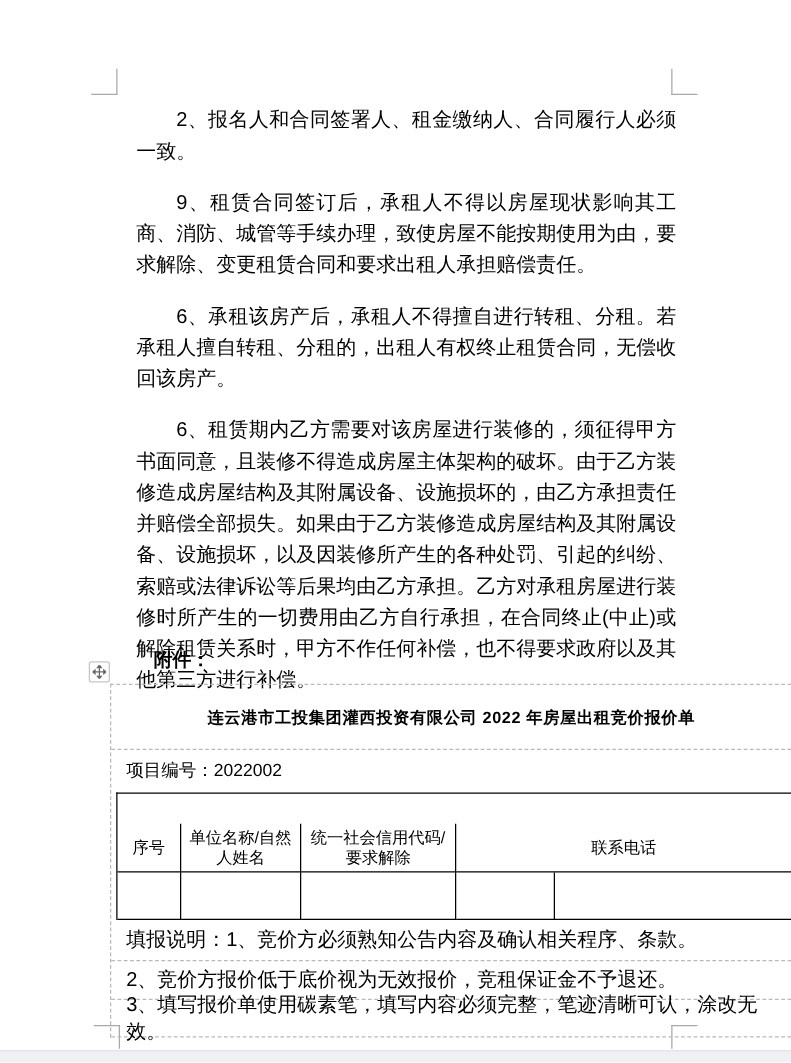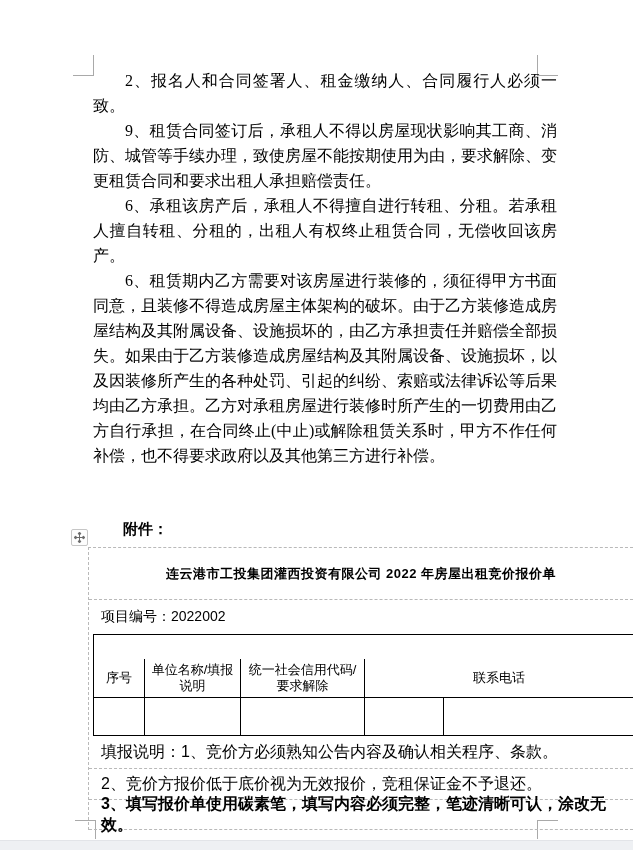--- a/index.html
+++ b/index.html
@@ -13,21 +13,21 @@
   .mark{position:absolute;}
   .mark-tl{left:73px;top:55px;width:20px;height:20px;border-right:1px solid #a9a9a9;border-bottom:1px solid #a9a9a9;}
   .mark-tr{left:537px;top:55px;width:20px;height:20px;border-left:1px solid #a9a9a9;border-bottom:1px solid #a9a9a9;}
   .mark-bl{left:75px;top:820px;width:20px;height:18px;border-right:1px solid #a9a9a9;border-top:1px solid #a9a9a9;}
   .mark-br{left:537px;top:820px;width:20px;height:18px;border-left:1px solid #a9a9a9;border-top:1px solid #a9a9a9;}
   
   .body-text{
     position:absolute;left:93px;top:68px;width:464px;
     font-size:16px;line-height:25px;text-align:justify;
   }
-  .body-text p{margin:0;text-indent:2em;font-family:Liberation Serif, serif;}
+  .body-text p{margin:16px;text-indent:2em;}
   .attachment-label{
     position:absolute;left:93px;top:516px;width:464px;
     font-size:15px;line-height:26px;text-indent:2em;font-weight:bold;
   }
   
   .move-handle{
     position:absolute;left:71px;top:529px;width:15px;height:15px;
     border:1px solid #c6c6c6;border-radius:2px;background:#fdfdfd;
     display:flex;align-items:center;justify-content:center;
   }
@@ -55,21 +55,21 @@
     font-size:13px;line-height:16px;padding:2px 3px;box-sizing:border-box;
   }
   .c1{width:51px;} .c2{width:96px;} .c3{width:124px;} .c4{width:79px;}
   .c5{flex:1;border-right:none;}
   .row-note{
     border-bottom:1px dashed #b9b9b9;display:flex;align-items:center;
     font-size:16px;padding-left:12px;
   }
   .row-note.n1{height:32px;border-bottom:1px dashed #b9b9b9;}
   .row-note.n2{height:30px;}
-  .row-note.n3{height:29px;font-weight:bold;}
+  .row-note.n3{height:29px;}
   
   .bottom-strip{
     position:absolute;left:0;right:0;bottom:0;height:9px;
     background:#eef0f3;border-top:1px solid #e2e4e8;
   }
 </style>
 </head>
 <body>
 
 <div class="mark mark-tl"></div>
@@ -101,21 +101,21 @@
 
 <div class="attach-table">
 
   <div class="row-title">连云港市工投集团灌西投资有限公司 2022 年房屋出租竞价报价单</div>
 
   <div class="row-projno">项目编号：2022002</div>
 
   <div class="solid-table">
     <div class="t-row header">
       <div class="t-cell c1">序号</div>
-      <div class="t-cell c2">单位名称/填报说明</div>
+      <div class="t-cell c2">单位名称/自然人姓名</div>
       <div class="t-cell c3">统一社会信用代码/要求解除</div>
       <div class="t-cell c5">联系电话</div>
     </div>
     <div class="t-row empty">
       <div class="t-cell c1"></div>
       <div class="t-cell c2"></div>
       <div class="t-cell c3"></div>
       <div class="t-cell c4"></div>
       <div class="t-cell c5"></div>
     </div>

